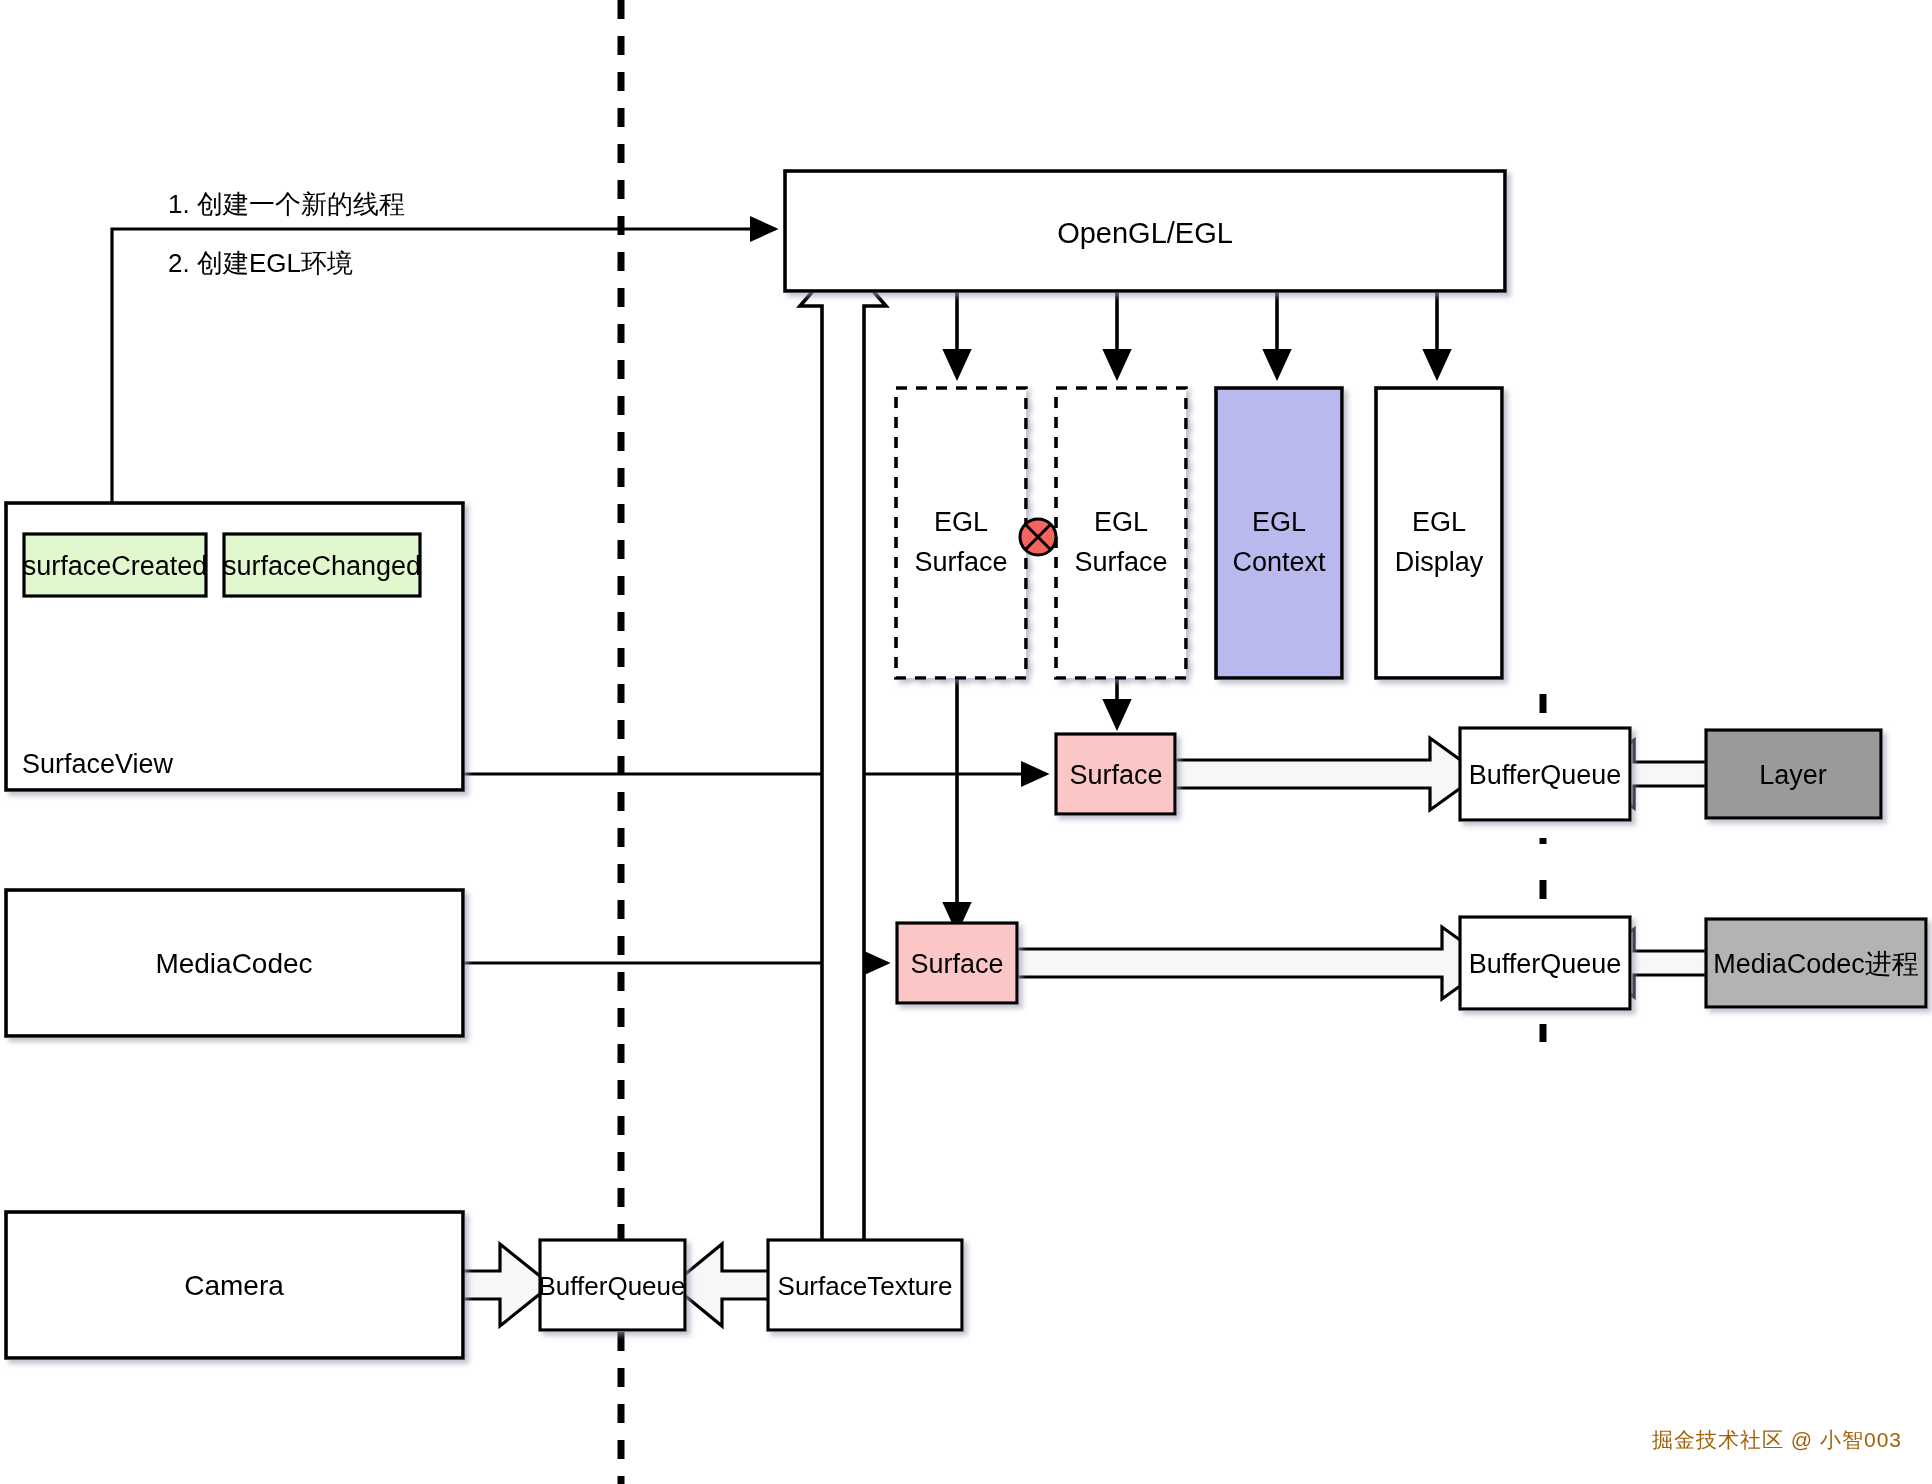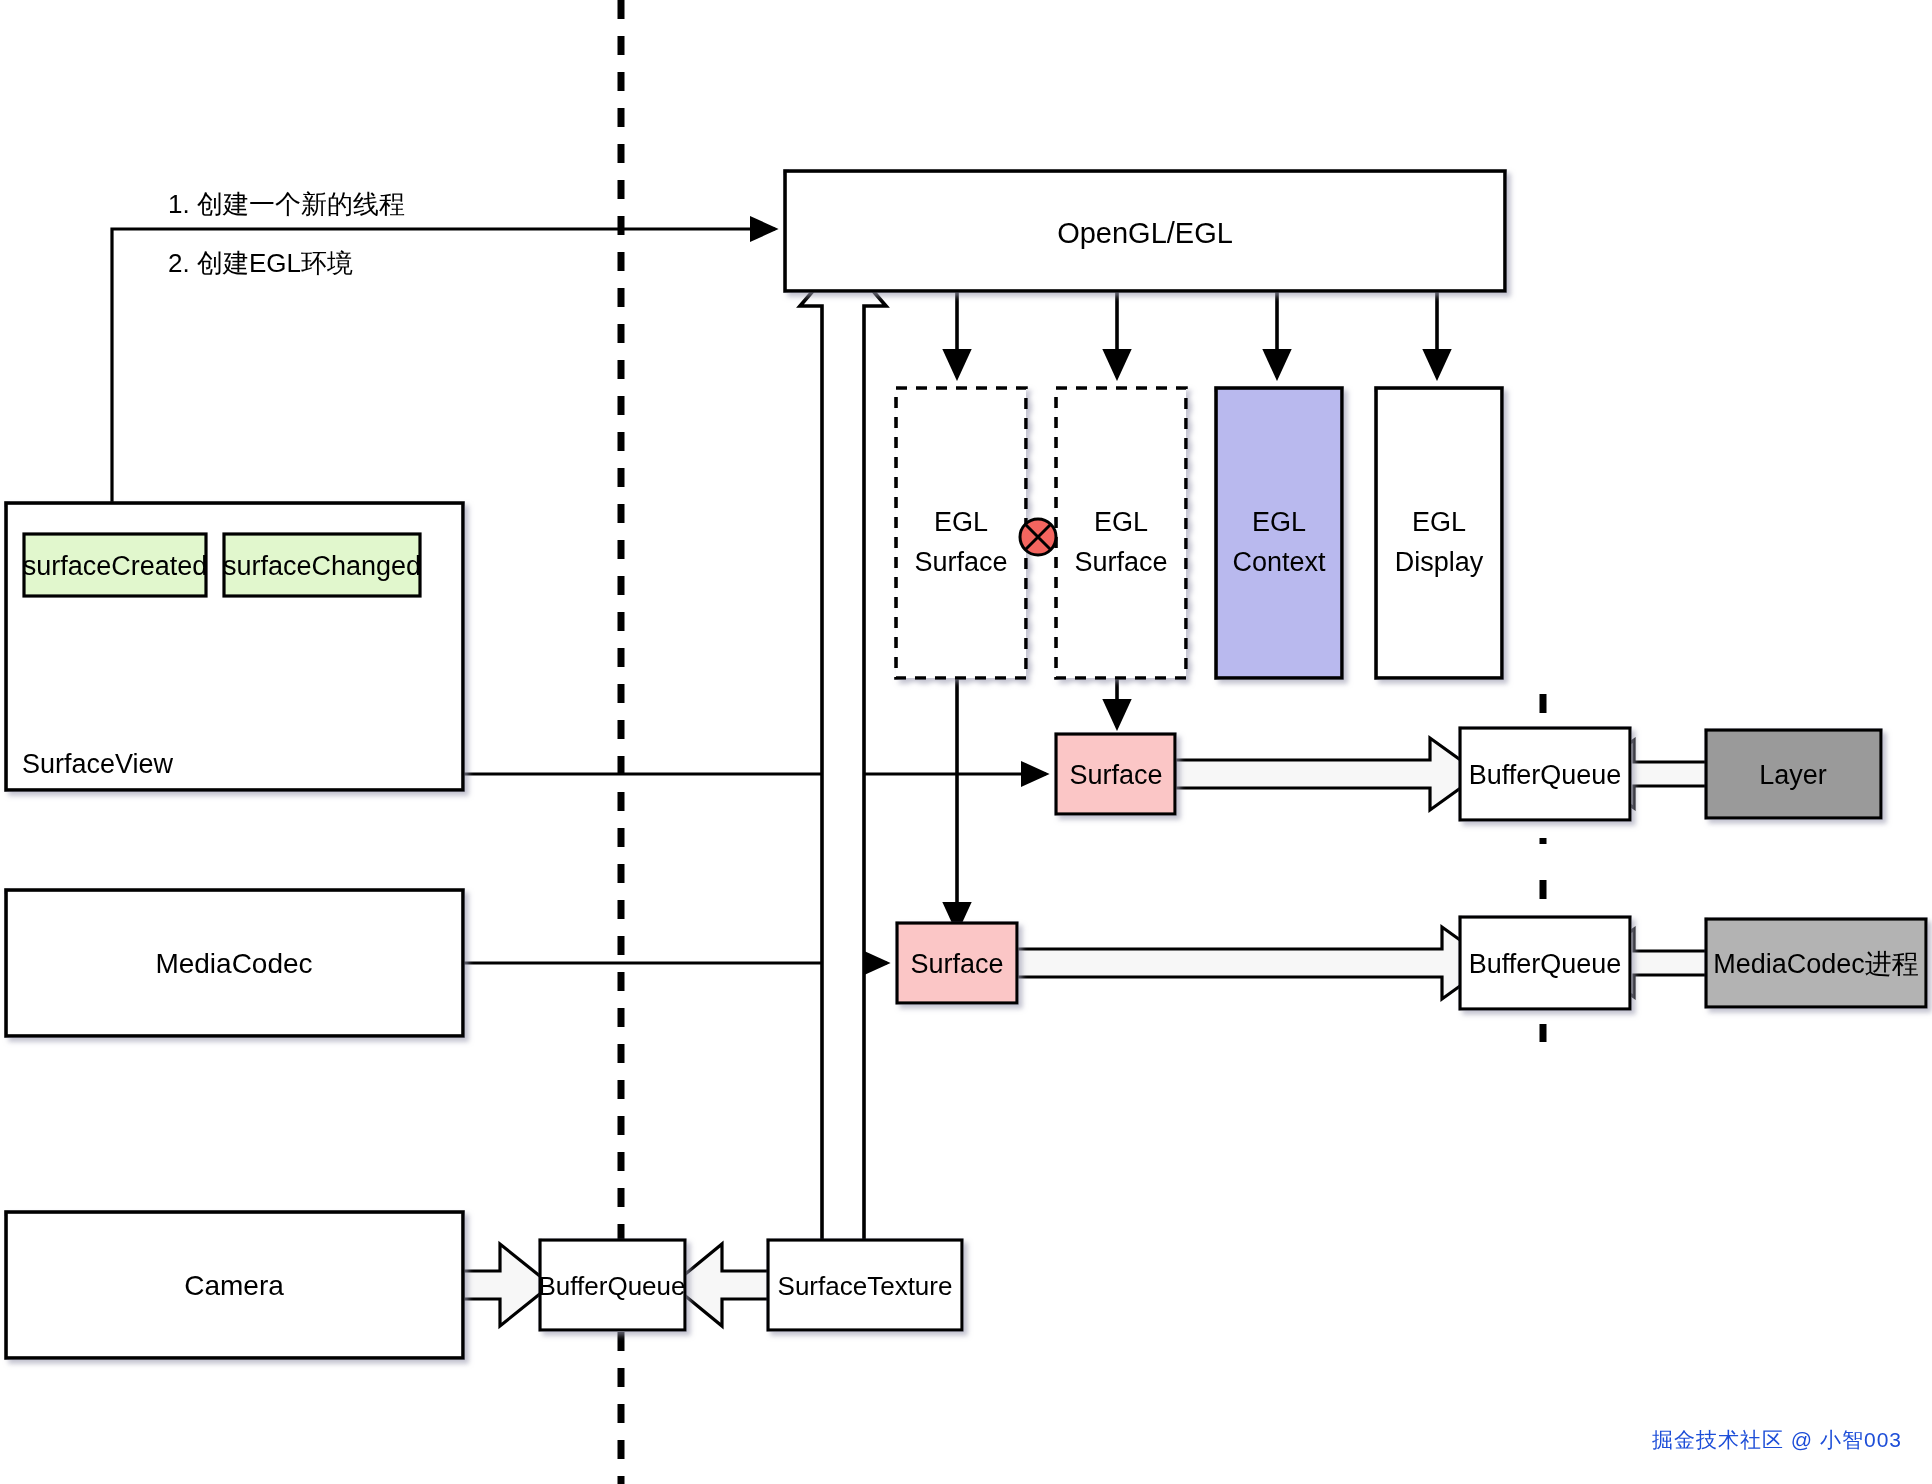--- a/index.html
+++ b/index.html
@@ -1,20 +1,20 @@
 <!DOCTYPE html>
 <html><head>
 <meta charset="utf-8">
 <style>
   html,body{margin:0;padding:0;background:#ffffff;}
   body{font-family:"Liberation Sans","DejaVu Sans",sans-serif;}
   #stage{position:relative;width:1932px;height:1484px;background:#fff;overflow:hidden;}
   svg{position:absolute;left:0;top:0;width:1932px;height:1484px;}
   .box-label{font-family:"Liberation Sans","DejaVu Sans",sans-serif;}
-  .wm{position:absolute;right:30px;bottom:30px;color:#1d4ed8;font-size:21px;
+  .wm{position:absolute;right:30px;bottom:30px;color:#a16207;font-size:21px;
       font-family:"Liberation Sans","DejaVu Sans",sans-serif;letter-spacing:1px;}
 </style>
 </head>
 <body>
 
 <div id="stage">
 
 <svg viewBox="0 0 1932 1484" xmlns="http://www.w3.org/2000/svg">
   <defs>
     <filter id="sh" x="-40%" y="-40%" width="200%" height="200%">

